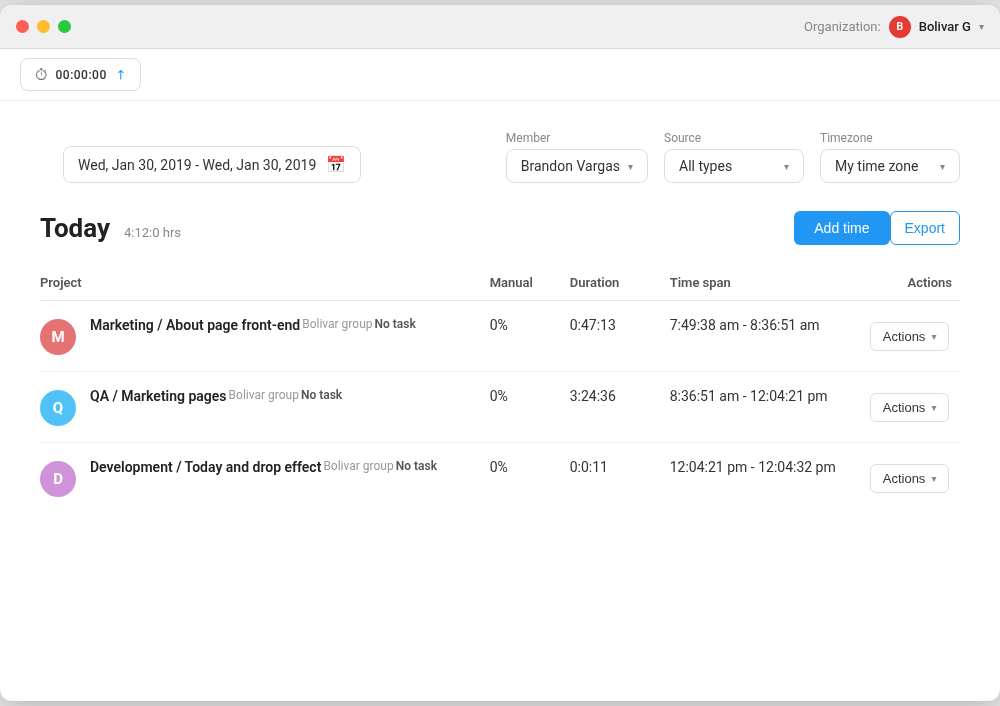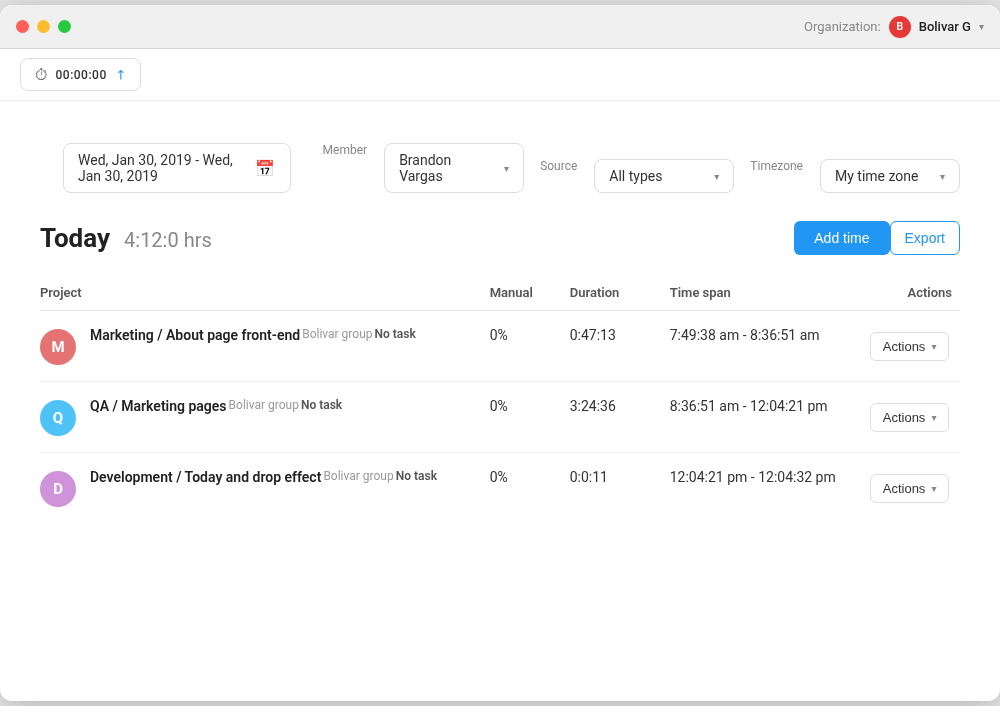--- a/index.html
+++ b/index.html
@@ -130,22 +130,22 @@
       font-size: 14px;
       color: #333;
       cursor: pointer;
       background: #fff;
       margin-left: 23px;
     }
     .date-picker-icon { color: #2196F3; font-size: 16px; }
     .filter-spacer { flex: 1; }
     .filter-group {
       display: flex;
-      gap: 17px;
-      margin-top: 12px;
+      flex-direction: column;
+      gap: 4px;
     }
     .filter-label {
       font-size: 12px;
       color: #888;
     }
     .filter-select {
       display: flex;
       align-items: center;
       gap: 8px;
       border: 1.5px solid #ddd;
@@ -169,21 +169,21 @@
       display: flex;
       align-items: baseline;
       gap: 14px;
     }
     .today-label {
       font-size: 26px;
       font-weight: 700;
       color: #222;
     }
     .today-hours {
-      font-size: 20px;
+      font-size: 13px;
       color: #888;
     }
     .today-actions {
       display: flex;
     }
     .btn-add-time {
       background: #2196F3;
       color: #fff;
       border: none;
       border-radius: 6px;

